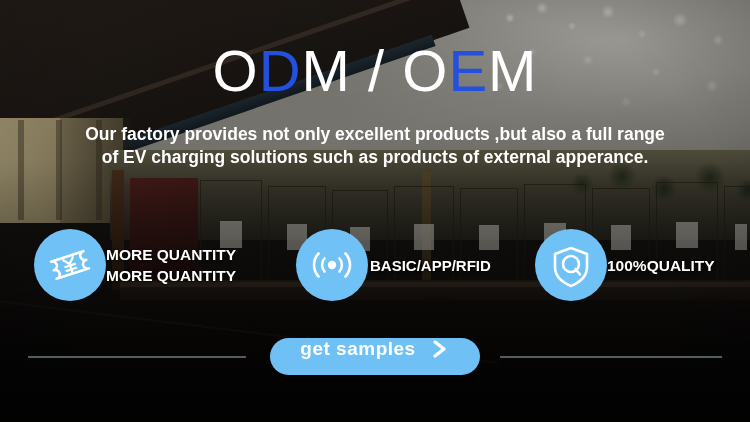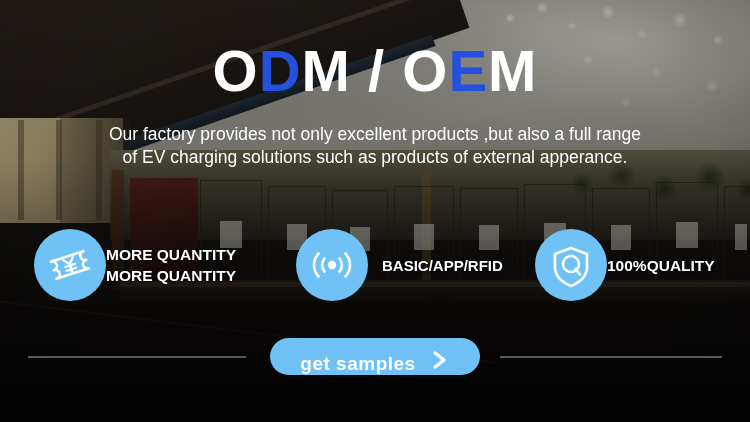--- a/index.html
+++ b/index.html
@@ -187,38 +187,38 @@
   }
 
   
   .content { position: absolute; inset: 0; }
 
   .headline {
     position: absolute;
     left: 0; top: 42px; width: 750px;
     text-align: center;
     font-size: 58px;
-    font-weight: bold;
+    font-weight: normal;
     letter-spacing: 1px;
     color: #ffffff;
     line-height: 1;
     white-space: nowrap;
   }
   .headline .accent { color: #2350DC; }
 
   .subtitle {
     position: absolute;
     left: 40px; top: 123px; width: 670px;
     text-align: center;
     color: #ffffff;
     font-size: 17.5px;
     line-height: 23px;
     font-weight: normal;
   }
-  .subtitle div { white-space: nowrap; }
+  .subtitle div { white-space: nowrap; font-weight: bold; }
 
   .features {
     position: absolute;
     left: 0; top: 228px; width: 750px; height: 74px;
   }
   .feature {
     position: absolute;
     display: flex;
     align-items: center;
     height: 74px;
@@ -239,40 +239,40 @@
 
   .feature-label {
     margin-left: 0;
     color: #ffffff;
     font-weight: bold;
     font-size: 15.5px;
     line-height: 21px;
     white-space: nowrap;
     text-shadow: 0 1px 3px rgba(0,0,0,0.75);
   }
-  .f2 .feature-label { margin-left: 14px; font-size: 15px; }
+  .f2 .feature-label { margin-left: 2px; font-size: 15px; }
   .f3 .feature-label { margin-left: 0; text-align: center; }
 
   
   .rule {
     position: absolute;
     top: 356px; height: 2px;
     background: rgba(146,166,186,0.55);
   }
   .rule-left  { left: 28px;  width: 218px; }
   .rule-right { left: 500px; width: 222px; }
 
   .cta {
     position: absolute;
     left: 270px; top: 338px;
     width: 210px; height: 37px;
     border-radius: 19px;
     background: #6FC0F5;
     display: flex;
-    align-items: flex-end;
+    align-items: flex-start;
     justify-content: center;
     gap: 14px;
     cursor: pointer;
   }
   .cta-label {
     color: #ffffff;
     font-size: 19px;
     font-weight: bold;
     letter-spacing: 0.5px;
     white-space: nowrap;

